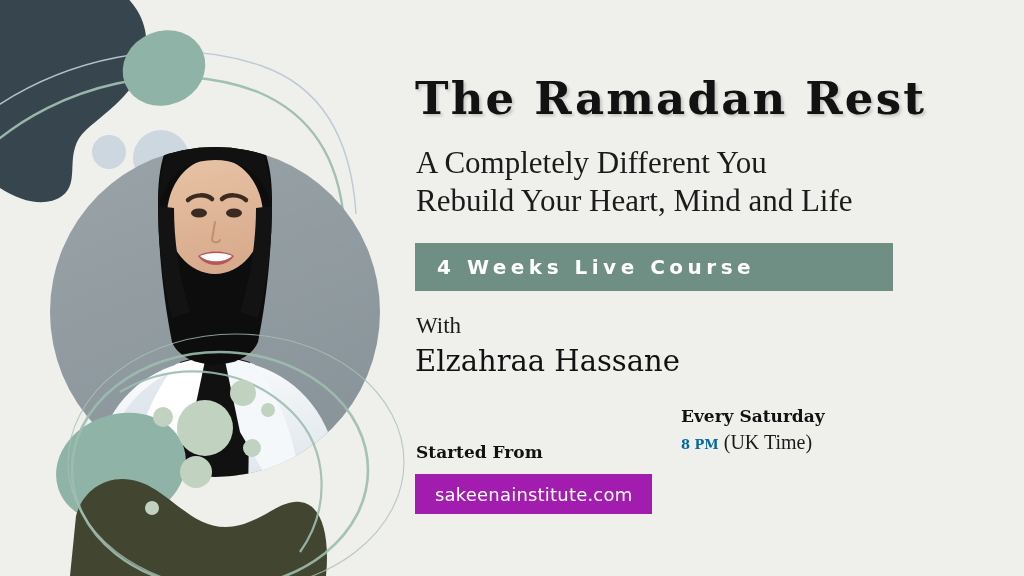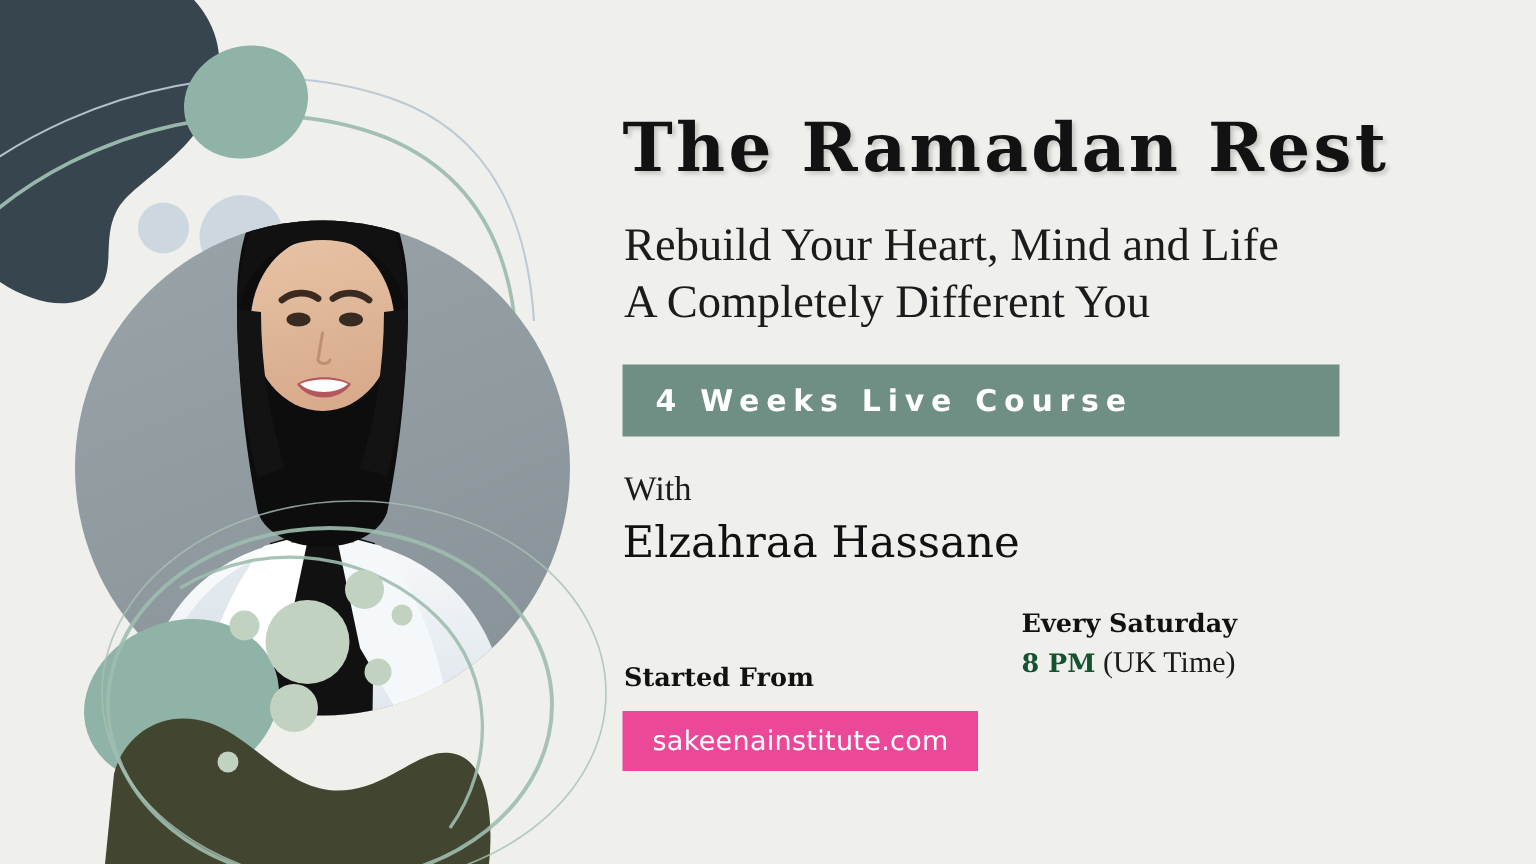--- a/index.html
+++ b/index.html
@@ -120,30 +120,30 @@
   .detail-sub {
     margin-top: 5px;
     font-family: "Liberation Serif", serif;
     font-size: 20px;
     color: #1b1b1b;
     white-space: nowrap;
   }
   .detail-sub .strong {
     font-family: "DejaVu Serif", serif;
     font-weight: bold;
-    font-size: 17px;
-    color: #14532d;
+    font-size: 13px;
+    color: #0369a1;
   }
 
   .website-btn {
     position: absolute;
     left: 2px;
     top: 474px;
     height: 40px;
-    background: #ec4899;
+    background: #a21caf;
     display: flex;
     align-items: center;
     padding: 0 20px;
   }
   .website-label {
     font-family: "DejaVu Sans", sans-serif;
     font-size: 18px;
     letter-spacing: 0.2px;
     color: #ffffff;
     white-space: nowrap;
@@ -247,22 +247,22 @@
       <circle cx="268" cy="410" r="7" fill="#c2d2c0"></circle>
       <circle cx="152" cy="508" r="7" fill="#c2d2c0"></circle>
     </svg>
   </div>
 
   <div id="content">
 
     <div class="title">The Ramadan Rest</div>
 
     <div class="subtitle">
+      <div>A Completely Different You</div>
       <div>Rebuild Your Heart, Mind and Life</div>
-      <div>A Completely Different You</div>
     </div>
 
     <div class="banner">
       <span class="banner-label">4 Weeks Live Course</span>
     </div>
 
     <div class="with-label">With</div>
     <div class="speaker-name">Elzahraa Hassane</div>
 
     <div class="detail-block start">

